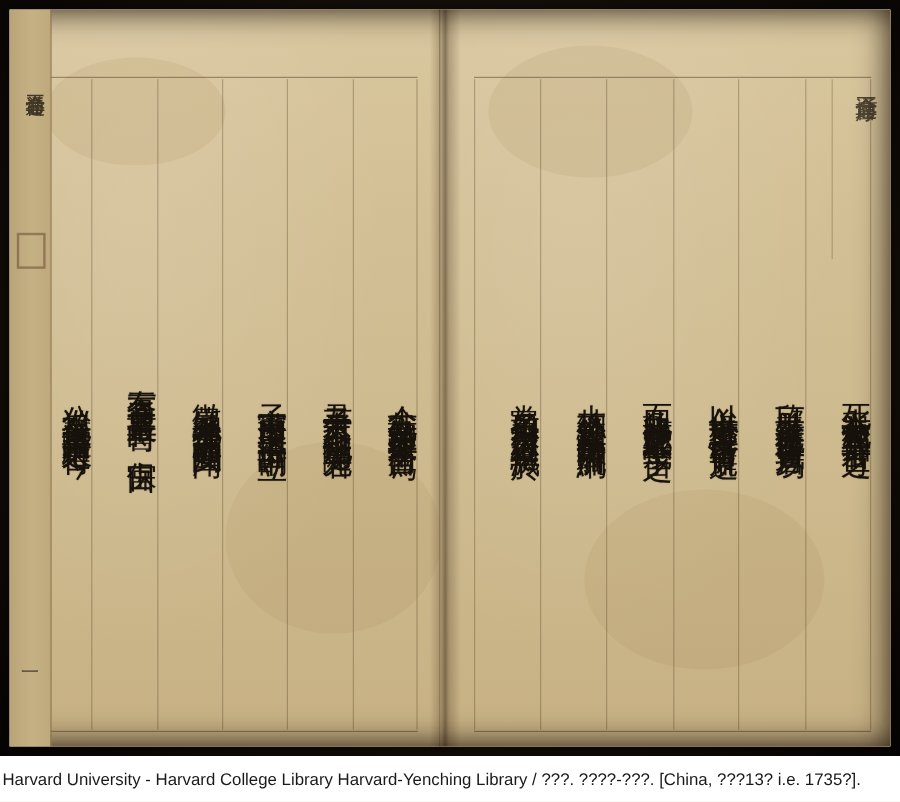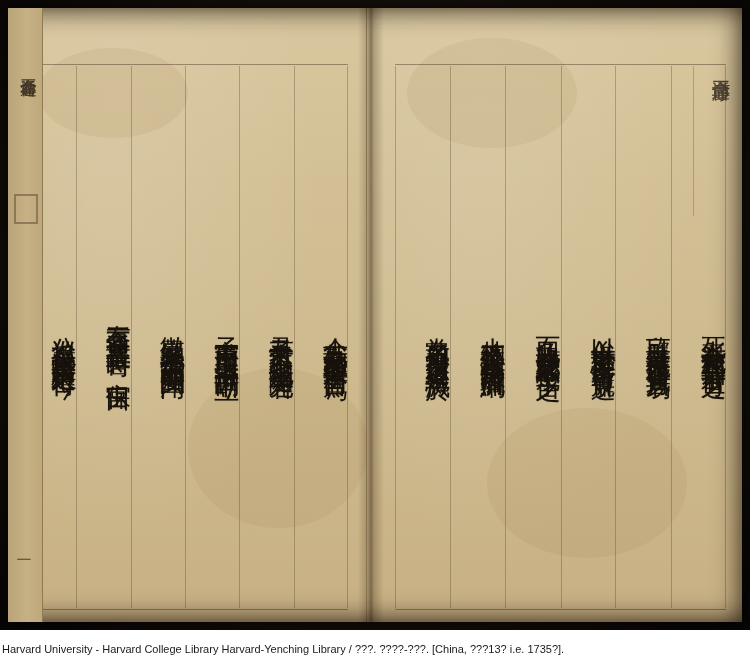--- a/index.html
+++ b/index.html
@@ -223,21 +223,21 @@
     width: 750px;
     height: 38px;
     background: #ffffff;
     display: flex;
     align-items: center;
     padding: 0 2px;
     box-sizing: border-box;
   }
   #caption-text {
     font-family: "Liberation Sans", sans-serif;
-    font-size: 11px;
+    font-size: 14px;
     color: #1a1a1a;
     line-height: 1.3;
     white-space: nowrap;
   }
 </style>
 </head>
 <body>
 
 <div id="scan-viewer">
 

